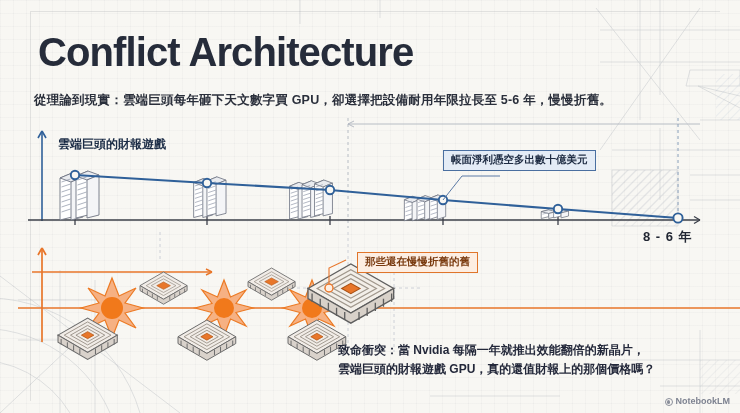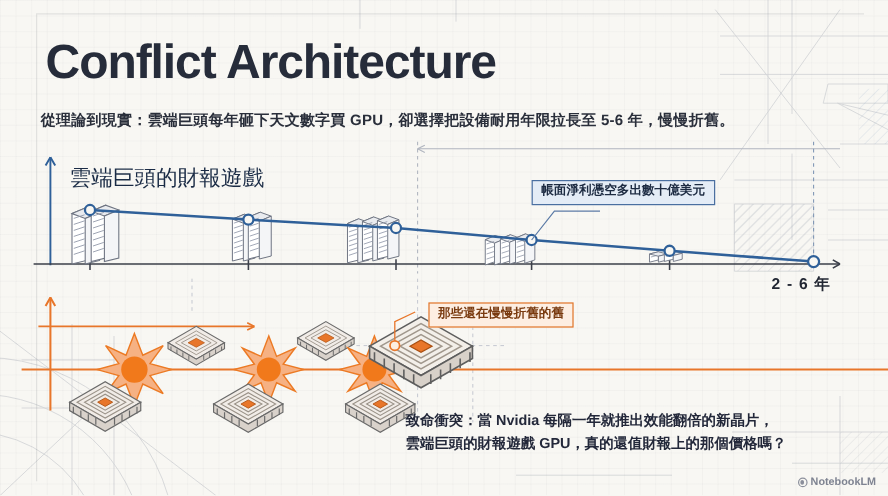--- a/index.html
+++ b/index.html
@@ -47,21 +47,21 @@
     position: absolute; left: 34px; top: 92px;
     font-size: 12.5px; font-weight: 700;
     color: #2a2f3b;
     letter-spacing: .2px;
     white-space: nowrap;
   }
   
   .chart { position: absolute; }
   .axis-label {
     position: absolute;
-    font-size: 18px; font-weight: 400;
+    font-size: 12px; font-weight: 700;
     white-space: nowrap;
   }
   .axis-label.blue  { color: #1a2b45; }
   .axis-label.orange{ color: #2b2f3a; }
 
   
   .callout {
     position: absolute;
     font-size: 10.5px; font-weight: 700;
     padding: 3px 7px 4px;
@@ -291,21 +291,21 @@
       <circle cx="678" cy="100" r="4.6"></circle>
     </g>
 
     <path d="M443 82 L462 58 L500 58" stroke="#5c7ba6" stroke-width="1" fill="none"></path>
   </svg>
 
   <div class="axis-label blue" style="left:58px; top:136px;">雲端巨頭的財報遊戲</div>
 
   <div class="callout blue" style="left:443px; top:150px;">帳面淨利憑空多出數十億美元</div>
 
-  <div class="xlabel" style="left:643px; top:228px;">2 - 6 年</div>
+  <div class="xlabel" style="left:643px; top:228px;">8 - 6 年</div>
 
   <svg class="chart" style="left:0; top:232px;" width="740" height="130" viewBox="0 0 740 130">
     <defs>
       <radialGradient id="burstGrad" cx="50%" cy="50%" r="50%">
         <stop offset="0%" stop-color="#f07a1e"></stop>
         <stop offset="100%" stop-color="#ee8023"></stop>
       </radialGradient>
     </defs>
 
     <g stroke="#c2c6cf" stroke-width="0.8" stroke-dasharray="3,3" fill="none">

